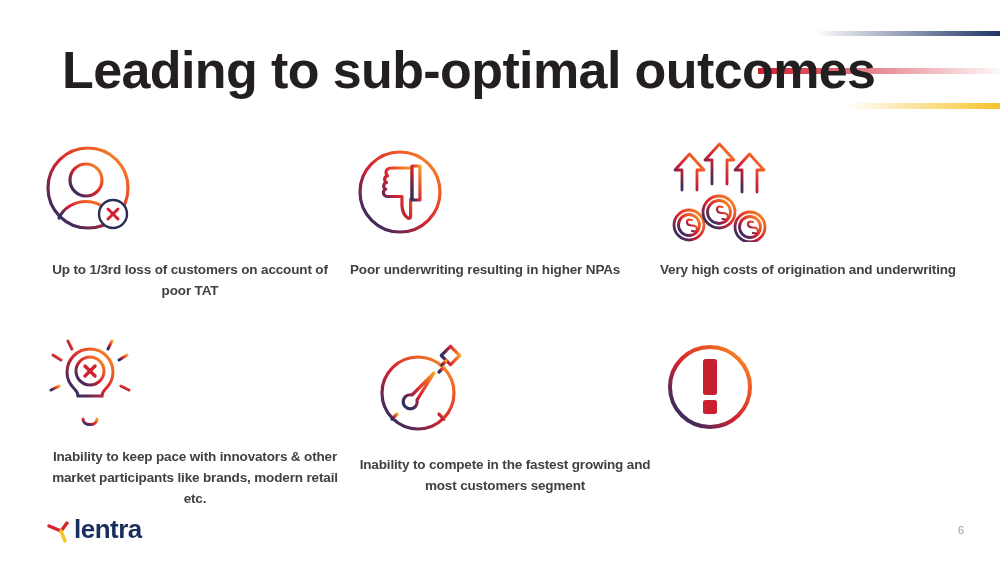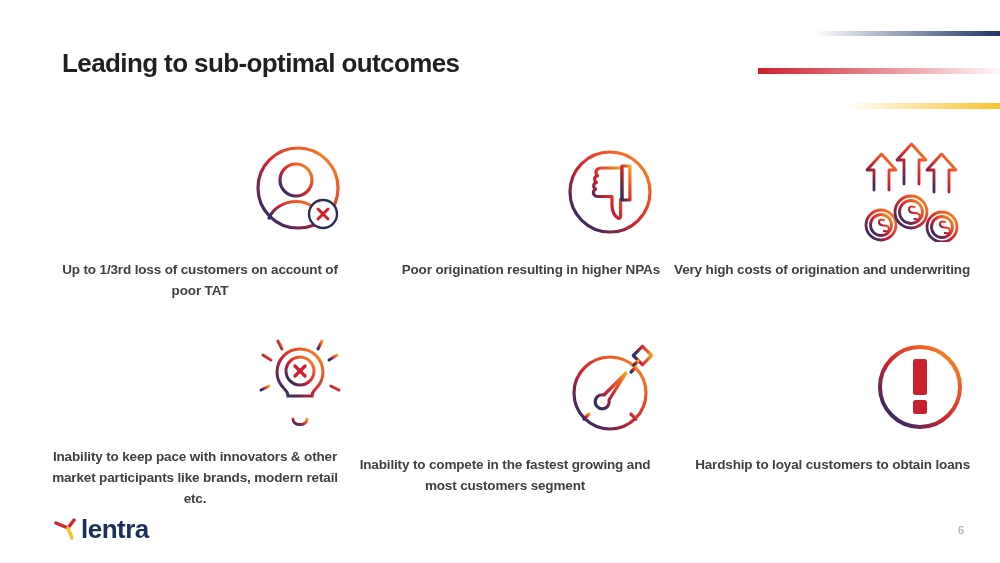--- a/index.html
+++ b/index.html
@@ -27,41 +27,41 @@
     background: linear-gradient(to right, #cf1f2e, rgba(207,31,46,0.03));
   }
   .deco-yellow {
     left: 848px; top: 103px; width: 152px; height: 6px;
     background: linear-gradient(to right, rgba(250,195,40,0.02), #f7c32c);
   }
 
   
   .title {
     position: absolute;
-    left: 62px; top: 48px;
-    font-size: 26px;
+    left: 62px; top: 40px;
+    font-size: 52px;
     font-weight: bold;
     letter-spacing: -0.6px;
     color: #231f20;
     white-space: nowrap;
   }
 
   
   .grid {
     position: absolute;
     left: 40px; top: 138px;
     width: 930px;
     display: grid;
     grid-template-columns: repeat(3, 310px);
     grid-template-rows: 195px 170px;
   }
   .card {
     display: flex;
     flex-direction: column;
-    align-items: flex-end;
+    align-items: flex-start;
   }
   .card-icon {
     height: 108px;
     display: flex;
     align-items: center;
     justify-content: center;
   }
   .card-text {
     margin-top: 14px;
     text-align: center;
@@ -70,23 +70,23 @@
     line-height: 1.55;
     color: #414141;
     letter-spacing: -0.15px;
     max-width: 300px;
   }
   .card-text.wide { max-width: 310px; }
 
   
   .logo {
     position: absolute;
-    left: 54px; bottom: 18px;
+    left: 47px; bottom: 18px;
     display: flex;
-    align-items: flex-start;
+    align-items: flex-end;
   }
   .logo-word {
     font-size: 26px;
     font-weight: bold;
     color: #1b2f5e;
     letter-spacing: -0.5px;
     margin-left: 1px;
   }
   .page-num {
     position: absolute;
@@ -147,21 +147,21 @@
       <svg width="100" height="100" viewBox="0 0 100 100">
         <g fill="none" stroke="url(#brandGrad)" stroke-width="3.2" stroke-linejoin="round" stroke-linecap="round">
           <circle cx="50" cy="50" r="40"></circle>
           <path d="M62 26 H42 c-4 0 -6 2 -6 4.5 0 1.6 0.8 2.6 1.6 3.2 -1.8 0.4 -3 1.8 -3 3.6 0 1.6 0.9 2.7 1.9 3.2
                    -1.7 0.5 -2.8 1.8 -2.8 3.4 0 1.5 0.9 2.7 2 3.2 -1.4 0.6 -2.3 1.8 -2.3 3.3 0 2.3 1.9 4.1 4.6 4.1
                    H52 v9 c0 6 3 11 6 12.5 1.6 0.8 2.6 -0.4 2.6 -1.8 V57 H62 z"></path>
           <path d="M62 24 h8 v34 h-8 z"></path>
         </g>
       </svg>
     </div>
-    <div class="card-text">Poor origination resulting in higher NPAs</div>
+    <div class="card-text">Poor underwriting resulting in higher NPAs</div>
   </div>
 
   <div class="card">
     <div class="card-icon">
       <svg width="118" height="100" viewBox="0 0 118 100">
         <g fill="none" stroke="url(#brandGrad)" stroke-width="2.8" stroke-linejoin="round" stroke-linecap="round">
 
           <path d="M22 48 V28 h-7 L29.5 12 L44 28 h-7 v20"></path>
           <line x1="24" y1="54" x2="24" y2="59" stroke-width="3.4"></line>
           <line x1="35" y1="54" x2="35" y2="59" stroke-width="3.4"></line>
@@ -260,21 +260,20 @@
   </div>
 
   <div class="card">
     <div class="card-icon">
       <svg width="100" height="100" viewBox="0 0 100 100">
         <circle cx="50" cy="50" r="40" fill="none" stroke="url(#brandGrad)" stroke-width="4"></circle>
         <rect x="43" y="22" width="14" height="36" rx="2.5" fill="#C8202E"></rect>
         <rect x="43" y="63" width="14" height="14" rx="2.5" fill="#C8202E"></rect>
       </svg>
     </div>
-    <div class="card-text">Hardship to loyal customers to obtain loans</div>
   </div>
 
 </div>
 
 <div class="logo">
   <svg width="26" height="28" viewBox="0 0 26 28">
     <path d="M2 9 L14 14 L20 6" fill="none" stroke="#D7232E" stroke-width="3.4" stroke-linecap="round" stroke-linejoin="round"></path>
     <path d="M14 14 L18 24" fill="none" stroke="#F5C32A" stroke-width="3.4" stroke-linecap="round"></path>
   </svg>
   <span class="logo-word">lentra</span>

